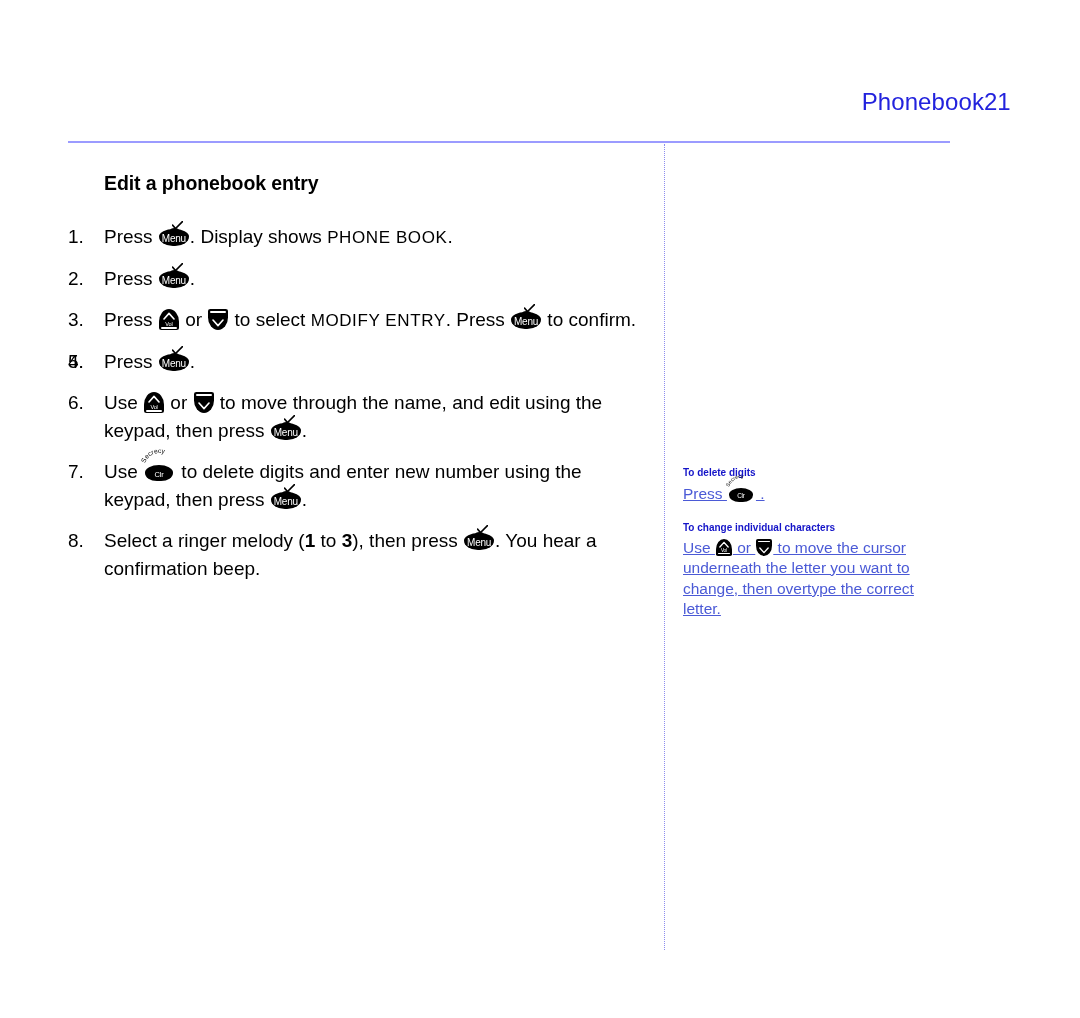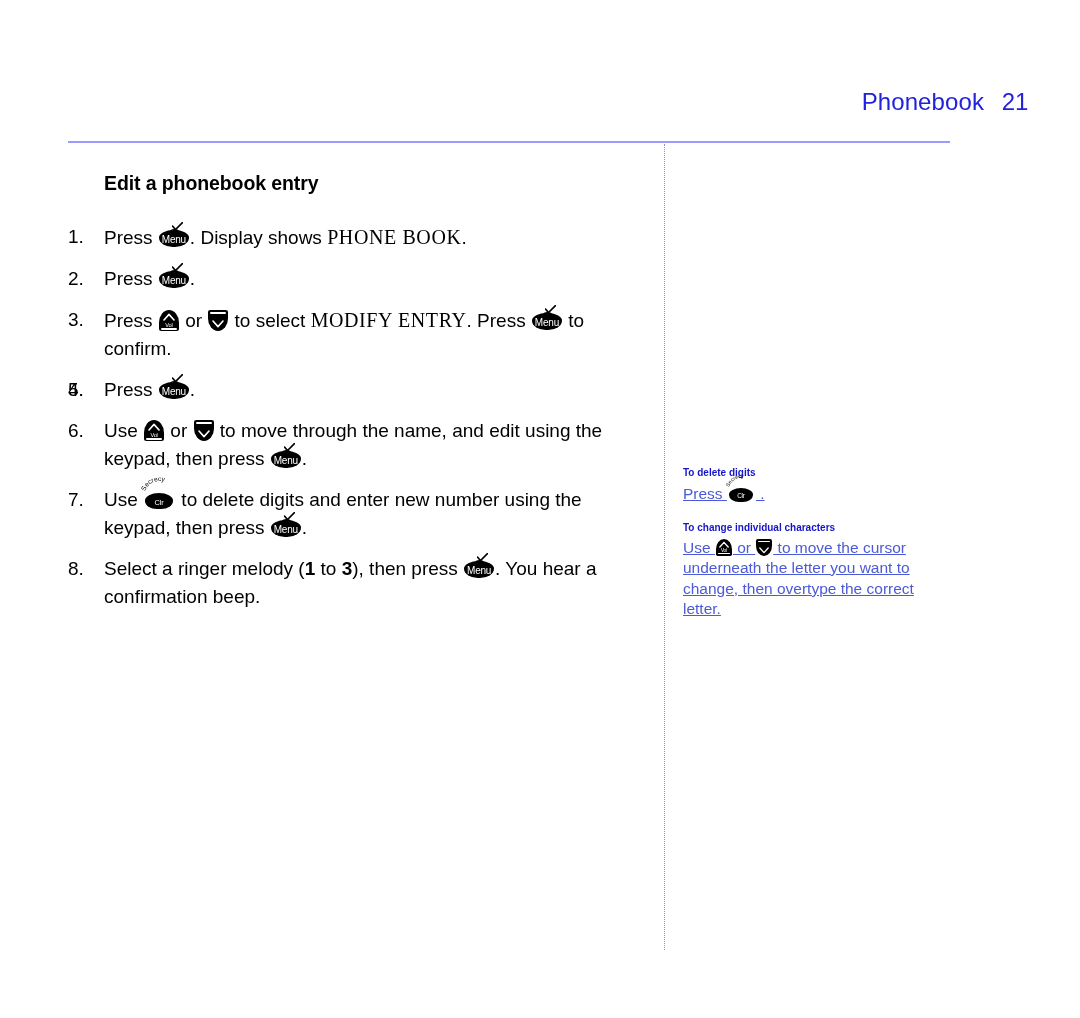--- a/index.html
+++ b/index.html
@@ -27,21 +27,21 @@
     align-items: baseline;
     font-size: 24px;
     color: #2222dd;
   }
   .page-header .chapter {
     letter-spacing: 0.1px;
   }
   .page-header .folio {
     display: inline-block;
     width: 62px;
-    text-align: center;
+    text-align: left;
   }
 
   .rule {
     position: absolute;
     left: 68px;
     top: 141px;
     width: 882px;
     height: 2px;
     background: #9b9bff;
   }
@@ -82,22 +82,22 @@
     margin-bottom: 13px;
   }
   ol.steps > li .num {
     position: absolute;
     left: 0;
     top: 0;
     width: 26px;
     text-align: left;
   }
   .lcd {
-    font-family: Liberation Serif, serif;
-    font-size: 20px;
+    font-family: Liberation Sans, sans-serif;
+    font-size: 17px;
     letter-spacing: 0.6px;
   }
   .b { font-weight: bold; }
 
   
   .side-col {
     position: absolute;
     left: 683px;
     top: 462px;
     width: 272px;

